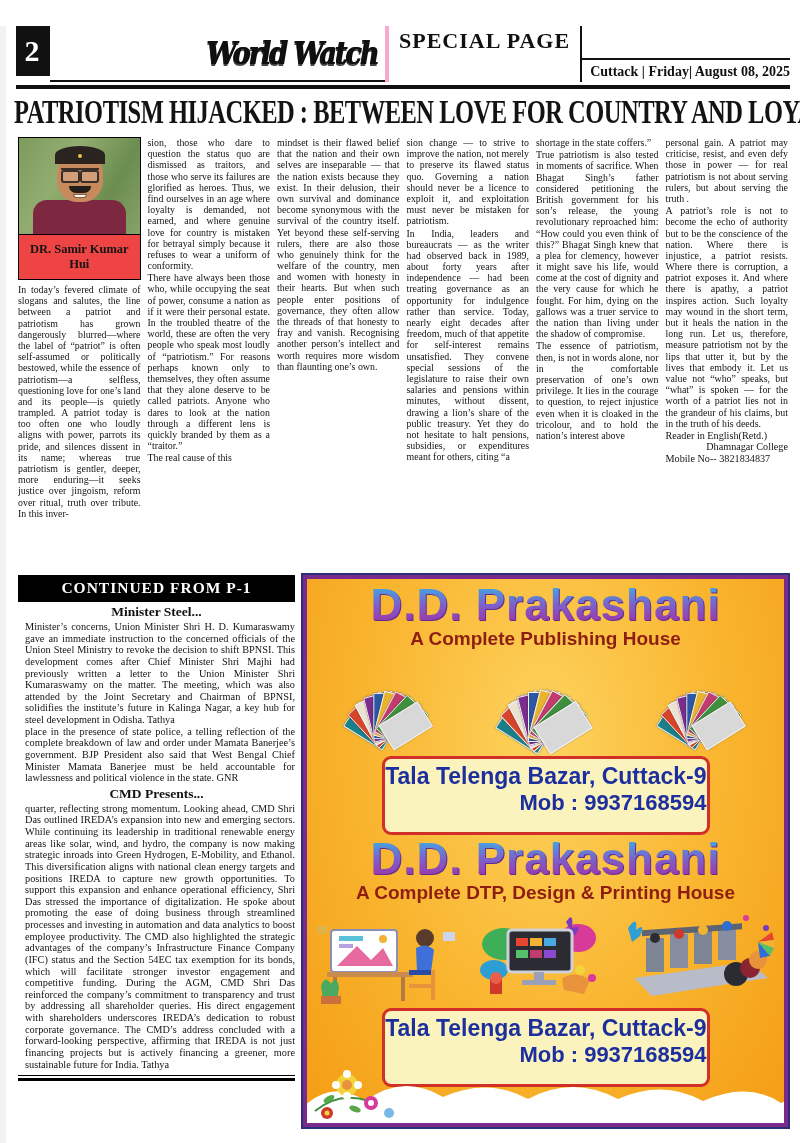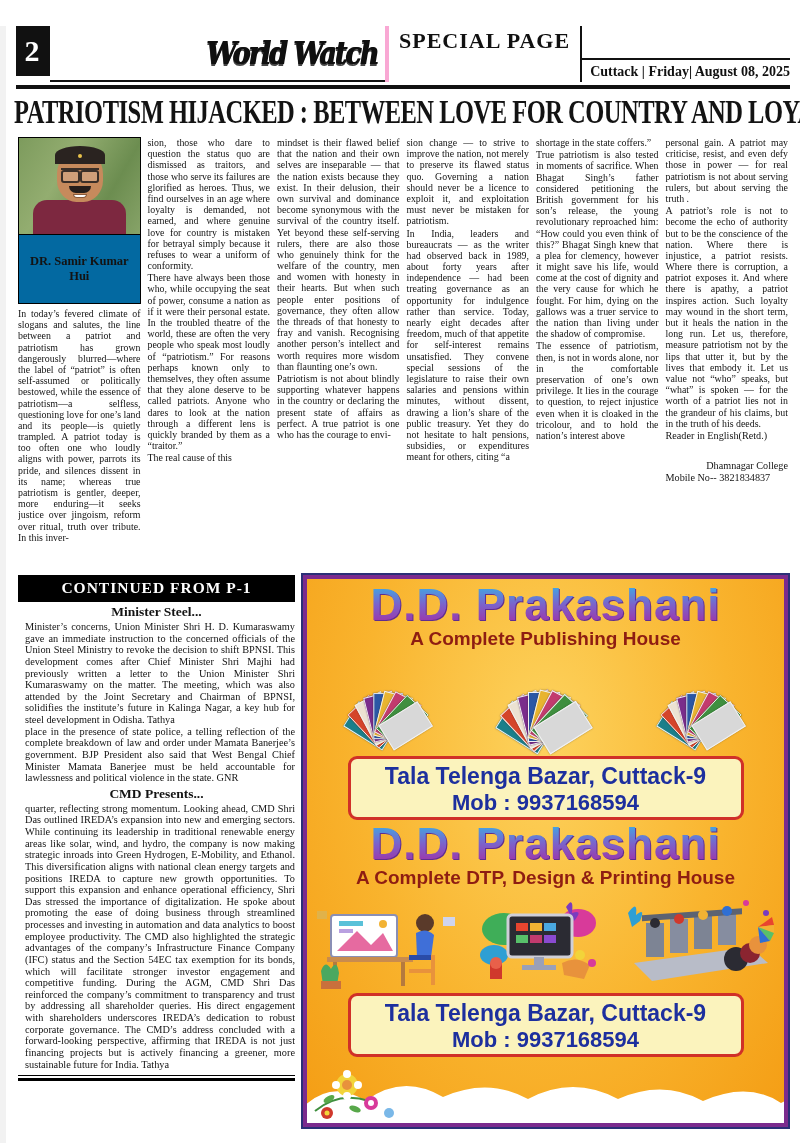--- a/index.html
+++ b/index.html
@@ -53,24 +53,24 @@
   .photo .glasses:before, .photo .glasses:after { content: ""; position: absolute; top: 0;
       width: 15px; height: 9px; border: 2px solid #3a2f28; border-radius: 3px; background: rgba(255,255,255,.18); }
   .photo .glasses:before { left: 0; } .photo .glasses:after { right: 0; }
   .photo .mustache { position: absolute; top: 48px; left: 50px; width: 22px; height: 7px;
                      background: #241d1a; border-radius: 0 0 8px 8px; }
   .photo .mouth { position: absolute; top: 56px; left: 54px; width: 14px; height: 4px;
                   background: #fff; border-radius: 0 0 8px 8px; border: 1px solid #8a5a3a; }
   .photo .tilak { position: absolute; top: 16px; left: 59px; width: 4px; height: 4px;
                   background: #e9c24a; border-radius: 50%; }
   figcaption { border-top: 1px solid #000; font: bold 12.5px "Liberation Serif", serif;
-               text-align: center; padding: 19px 0; background: #0369a1; }
+               text-align: center; padding: 7px 0; background: #ef4444; }
 
   .byl { font-size: 10.2px; }
-  .byl.r { text-align: right; margin-top: 19px; }
+  .byl.r { text-align: right; }
 
   
   .bottom { display: flex; gap: 8px; margin: 5px 12px 0 12px; height: 552px; }
   .leftcol { width: 277px; overflow: hidden; }
   .banner { background: #000; color: #fff; text-align: center;
             font: bold 15.5px "Liberation Serif", serif; letter-spacing: 1px;
             padding: 2px 0 3px 0; border: 2px solid #000; box-shadow: inset 0 0 0 1px #000; }
   .sect-h { text-align: center; font-weight: bold; font-size: 13.5px; margin: 2px 0 1px 0; }
   .sect-p { font-size: 10.3px; line-height: 1.13; text-align: justify; margin-left: 7px; }
   .endrule { margin-top: 5px; border-top: 1.5px solid #000; border-bottom: 3px solid #000; height: 6px; }
@@ -96,22 +96,22 @@
   .fan i:nth-child(1){ transform: rotate(-58deg); background:#1b7f8a; }
   .fan i:nth-child(2){ transform: rotate(-43deg); background:#d4452b; }
   .fan i:nth-child(3){ transform: rotate(-28deg); background:#ece2d2; }
   .fan i:nth-child(4){ transform: rotate(-14deg); background:#7a2d8b; }
   .fan i:nth-child(5){ transform: rotate(0deg);   background:#2b57a5; }
   .fan i:nth-child(6){ transform: rotate(14deg);  background:#e8b430; }
   .fan i:nth-child(7){ transform: rotate(28deg);  background:#c23b6e; }
   .fan i:nth-child(8){ transform: rotate(43deg);  background:#3f8f3f; }
   .fan i:nth-child(9){ transform: rotate(58deg);  background:#d8d8d8; }
   .fan.small { transform: scale(.92); }
-  .addr-box { width: 396px; margin: 4px auto 2px auto; background: #fbf3bd;
-              border: 3px solid #d03028; border-radius: 9px; text-align: center; padding: 4px 0 1px 0; }
+  .addr-box { width: 328px; margin: 4px auto 2px auto; background: #fbf3bd;
+              border: 3px solid #d03028; border-radius: 9px; text-align: right; padding: 4px 0 16px 0; }
   .addr1 { font: bold 23px "Liberation Sans", sans-serif; color: #1d2f9e; }
   .addr2 { font: bold 22px "Liberation Sans", sans-serif; color: #1d2f9e; }
   .illus-row { display: flex; justify-content: space-between; align-items: flex-end;
                height: 100px; padding: 0 6px; }
   .clouds { position: absolute; left: -4px; right: -4px; bottom: -4px; height: 54px; }
   .flowers { position: absolute; left: 2px; bottom: 2px; }
 
   .cols, .leftcol, .headline { color: #131313; }
 </style>
 </head>
@@ -157,21 +157,20 @@
     </div>
 
     <div class="col">
       <p>sion, those who dare to question the status quo are dismissed as traitors, and those who serve its failures are glorified as heroes. Thus, we find ourselves in an age where loyalty is demanded, not earned, and where genuine love for country is mistaken for betrayal simply because it refuses to wear a uniform of conformity.</p>
       <p>There have always been those who, while occupying the seat of power, consume a nation as if it were their personal estate. In the troubled theatre of the world, these are often the very people who speak most loudly of “patriotism.” For reasons perhaps known only to themselves, they often assume that they alone deserve to be called patriots. Anyone who dares to look at the nation through a different lens is quickly branded by them as a “traitor.”</p>
       <p>The real cause of this</p>
     </div>
 
     <div class="col">
       <p>mindset is their flawed belief that the nation and their own selves are inseparable — that the nation exists because they exist. In their delusion, their own survival and dominance become synonymous with the survival of the country itself. Yet beyond these self-serving rulers, there are also those who genuinely think for the welfare of the country, men and women with honesty in their hearts. But when such people enter positions of governance, they often allow the threads of that honesty to fray and vanish. Recognising another person’s intellect and worth requires more wisdom than flaunting one’s own.</p>
-      <p>Patriotism is not about blindly supporting whatever happens in the country or declaring the present state of affairs as perfect. A true patriot is one who has the courage to envi-</p>
     </div>
 
     <div class="col">
       <p>sion change — to strive to improve the nation, not merely to preserve its flawed status quo. Governing a nation should never be a licence to exploit it, and exploitation must never be mistaken for patriotism.</p>
       <p>In India, leaders and bureaucrats — as the writer had observed back in 1989, about forty years after independence — had been treating governance as an opportunity for indulgence rather than service. Today, nearly eight decades after freedom, much of that appetite for self-interest remains unsatisfied. They convene special sessions of the legislature to raise their own salaries and pensions within minutes, without dissent, drawing a lion’s share of the public treasury. Yet they do not hesitate to halt pensions, subsidies, or expenditures meant for others, citing “a</p>
     </div>
 
     <div class="col">
       <p>shortage in the state coffers.”</p>
       <p>True patriotism is also tested in moments of sacrifice. When Bhagat Singh’s father considered petitioning the British government for his son’s release, the young revolutionary reproached him: “How could you even think of this?” Bhagat Singh knew that a plea for clemency, however it might save his life, would come at the cost of dignity and the very cause for which he fought. For him, dying on the gallows was a truer service to the nation than living under the shadow of compromise.</p>

